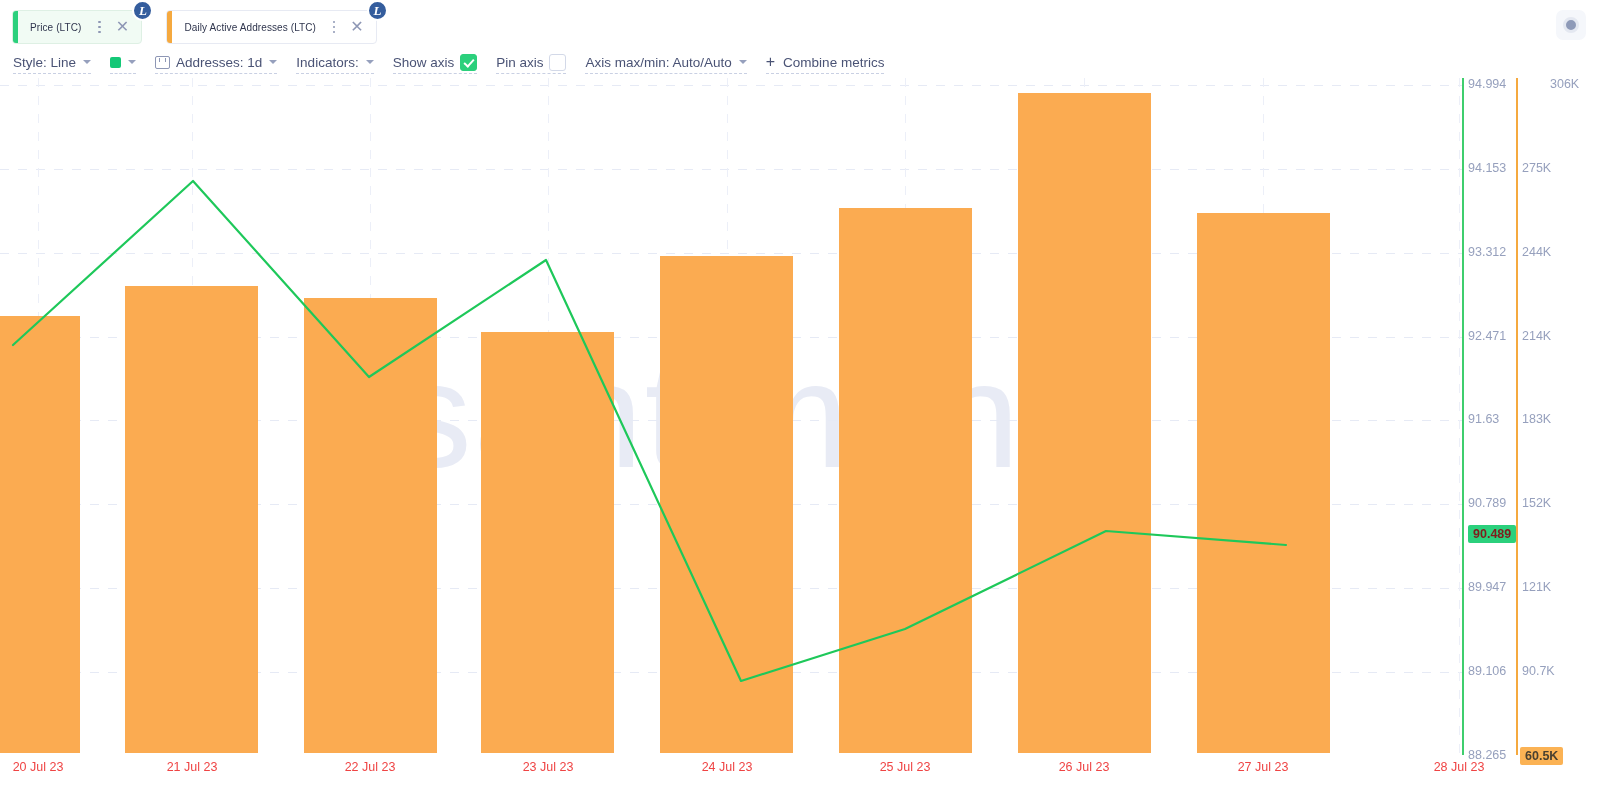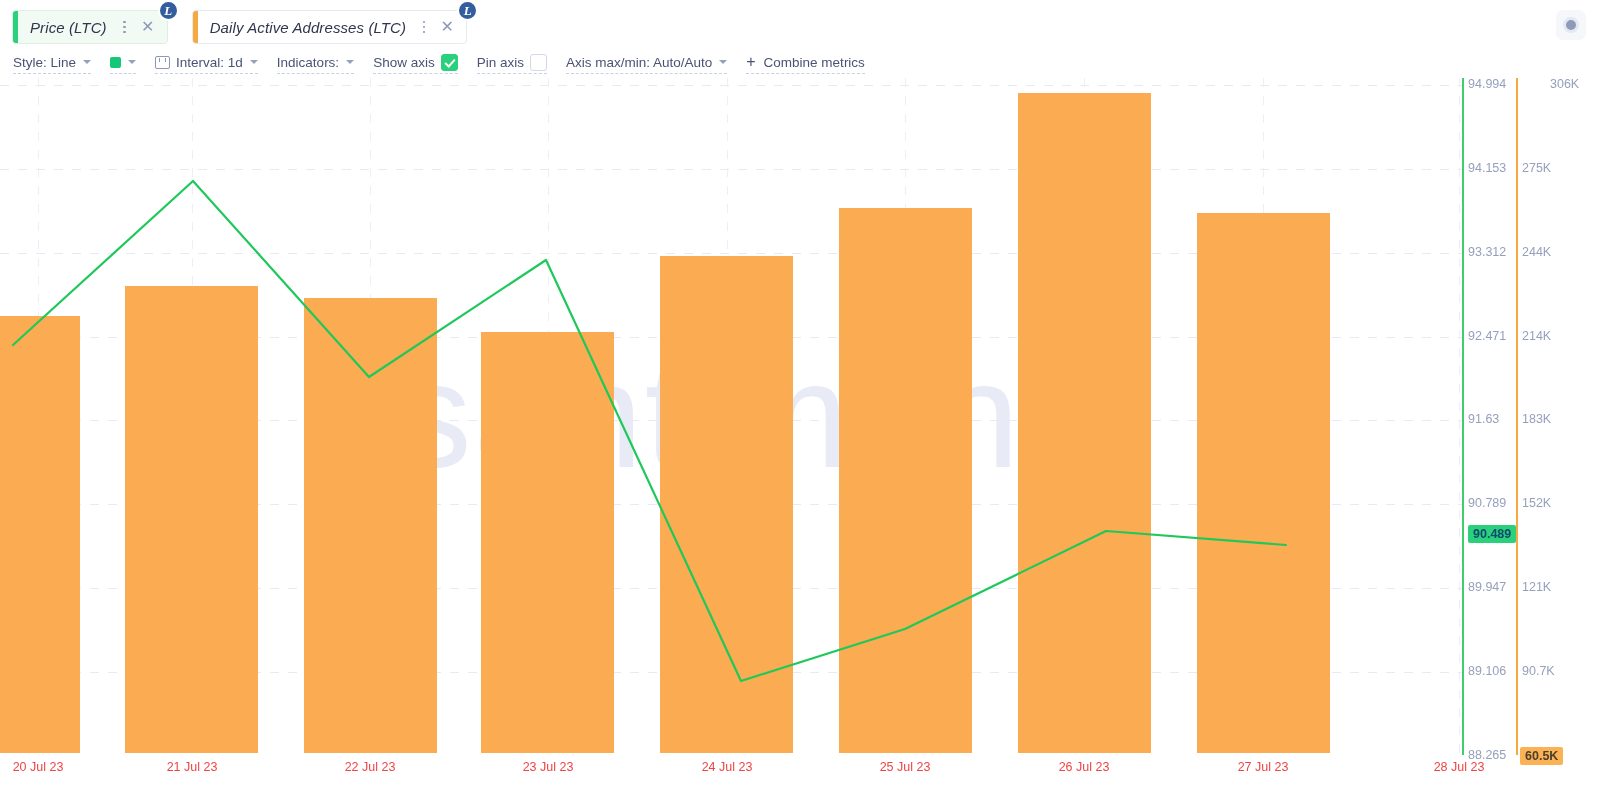--- a/index.html
+++ b/index.html
@@ -17,23 +17,22 @@
     display:flex; align-items:flex-start; padding-left:12px; padding-top:10px;
     background:#fff;
   }
   .tab {
     position:relative; height:34px; display:flex; align-items:center;
     border:1px solid #e7eaf3; border-radius:4px; background:#fff;
     padding:0 8px 0 0; margin-right:24px;
   }
   .tab .stripe { width:5px; height:32px; border-radius:3px 0 0 3px; flex:none; }
   .tab .tab-label {
-    font-size:15px; color:#2f354d; padding:0 10px 0 12px; white-space:nowrap;
+    font-size:10px; color:#2f354d; padding:0 10px 0 12px; white-space:nowrap;
     letter-spacing:.1px;
-    font-style:italic;
   }
   .tab .dots {
     width:16px; height:20px; display:flex; flex-direction:column;
     align-items:center; justify-content:center; gap:2.5px; cursor:pointer;
   }
   .tab .dots i { width:2.5px; height:2.5px; border-radius:50%; background:#8e97b5; display:block;}
   .tab .close {
     width:22px; height:22px; margin-left:4px; display:flex; align-items:center;
     justify-content:center; color:#8e97b5; font-size:16px; cursor:pointer; line-height:1;
   }
@@ -116,21 +115,21 @@
     position:absolute; left:1462px; top:0; width:2px; height:677px; background:#3fce6d;
   }
   .axis-orange-line{
     position:absolute; left:1516px; top:0; width:2px; height:677px; background:#f5a93f;
   }
   .axis-label {
     position:absolute; font-size:12.5px; color:#96a0bd; white-space:nowrap;
     text-align:right;
   }
   .tag {
-    position:absolute; font-size:12.5px; font-weight:bold; color:#0c4a6e;
+    position:absolute; font-size:12.5px; font-weight:bold; color:#7f1d1d;
     padding:2px 5px; border-radius:2px; white-space:nowrap;
   }
   .tag.green { background:#2bd07c; left:1468px; }
   .tag.orange{ background:#fbb254; color:#4a4030; left:1520px; }
 
   .xlabel {
     position:absolute; top:682px; font-size:12.5px; color:#ef4444;
     transform:translateX(-50%); white-space:nowrap;
   }
 </style>
@@ -175,21 +174,21 @@
     <span class="caret"></span>
   </div>
 
   <div class="ctl">
     <span class="swatch"></span>
     <span class="caret"></span>
   </div>
 
   <div class="ctl">
     <span class="interval-ico"></span>
-    <span>Interval: 1d</span>
+    <span>Addresses: 1d</span>
     <span class="caret"></span>
   </div>
 
   <div class="ctl">
     <span>Indicators:</span>
     <span class="caret"></span>
   </div>
 
   <div class="ctl">
     <span>Show axis</span>

